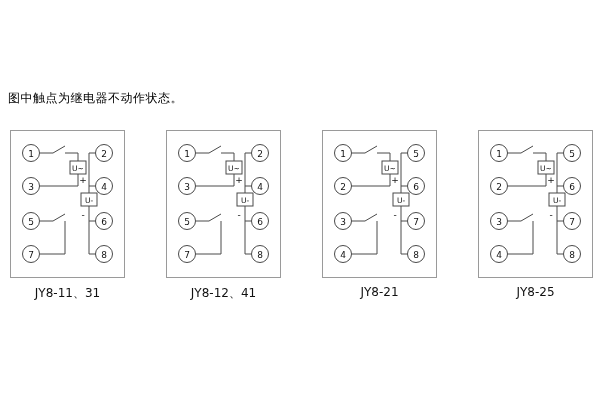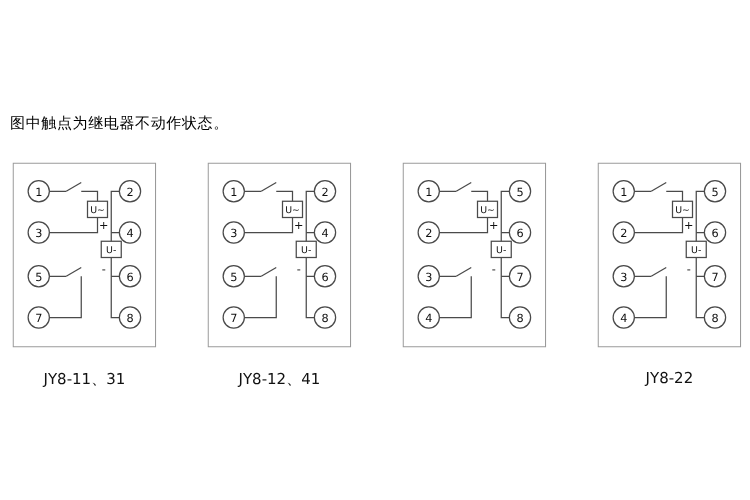--- a/index.html
+++ b/index.html
@@ -4,21 +4,21 @@
 <style>
   html,body{margin:0;padding:0;background:#fff;}
   body{width:600px;height:400px;position:relative;font-family:"DejaVu Sans",sans-serif;}
   .canvas{position:relative;width:600px;height:400px;background:#fff;overflow:hidden;}
   .note{position:absolute;left:8px;top:90px;font-size:12px;color:#000;letter-spacing:.5px;}
   .fig{position:absolute;top:130px;width:115px;text-align:center;}
   .fig-0{left:10px;}
   .fig-1{left:166px;}
   .fig-2{left:322px;}
   .fig-3{left:478px;}
-  .fig .label{margin-top:17px;font-size:12px;color:#111;}
+  .fig .label{margin-top:7px;font-size:12px;color:#111;}
   svg{display:block;}
   svg text{font-family:"DejaVu Sans",sans-serif;fill:#111;}
   .term-num{font-size:9px;}
   .comp-label{font-size:7.5px;}
   .sign{font-size:9px;}
   .wire{stroke:#4a4a4a;stroke-width:1;fill:none;}
   .frame{stroke:#9a9a9a;stroke-width:1;fill:none;}
   .term{stroke:#4a4a4a;stroke-width:1;fill:#fff;}
   .compbox{stroke:#4a4a4a;stroke-width:1;fill:#fff;}
 </style>
@@ -148,20 +148,21 @@
         <text class="term-num" x="21" y="26.5" text-anchor="middle">1</text>
         <text class="term-num" x="21" y="59.5" text-anchor="middle">2</text>
         <text class="term-num" x="21" y="94.5" text-anchor="middle">3</text>
         <text class="term-num" x="21" y="127.5" text-anchor="middle">4</text>
         <text class="term-num" x="94" y="26.5" text-anchor="middle">5</text>
         <text class="term-num" x="94" y="59.5" text-anchor="middle">6</text>
         <text class="term-num" x="94" y="94.5" text-anchor="middle">7</text>
         <text class="term-num" x="94" y="127.5" text-anchor="middle">8</text>
       </g>
     </svg>
+    <div class="label">JY8-21</div>
   </div>
 
   <div class="fig fig-3">
     <svg width="115" height="148" viewBox="0 0 115 148">
       <rect class="frame" x="0.5" y="0.5" width="114" height="147"></rect>
       <g>
         <path class="wire" d="M 29.5 23 H 43"></path>
         <path class="wire" d="M 43 23 L 55 16"></path>
         <path class="wire" d="M 55 23 H 68 V 31"></path>
         <path class="wire" d="M 68 44 V 56 H 29.5"></path>
@@ -190,16 +191,16 @@
         <text class="term-num" x="21" y="26.5" text-anchor="middle">1</text>
         <text class="term-num" x="21" y="59.5" text-anchor="middle">2</text>
         <text class="term-num" x="21" y="94.5" text-anchor="middle">3</text>
         <text class="term-num" x="21" y="127.5" text-anchor="middle">4</text>
         <text class="term-num" x="94" y="26.5" text-anchor="middle">5</text>
         <text class="term-num" x="94" y="59.5" text-anchor="middle">6</text>
         <text class="term-num" x="94" y="94.5" text-anchor="middle">7</text>
         <text class="term-num" x="94" y="127.5" text-anchor="middle">8</text>
       </g>
     </svg>
-    <div class="label">JY8-22</div>
+    <div class="label">JY8-25</div>
   </div>
 
 </div>
 
 </body></html>

